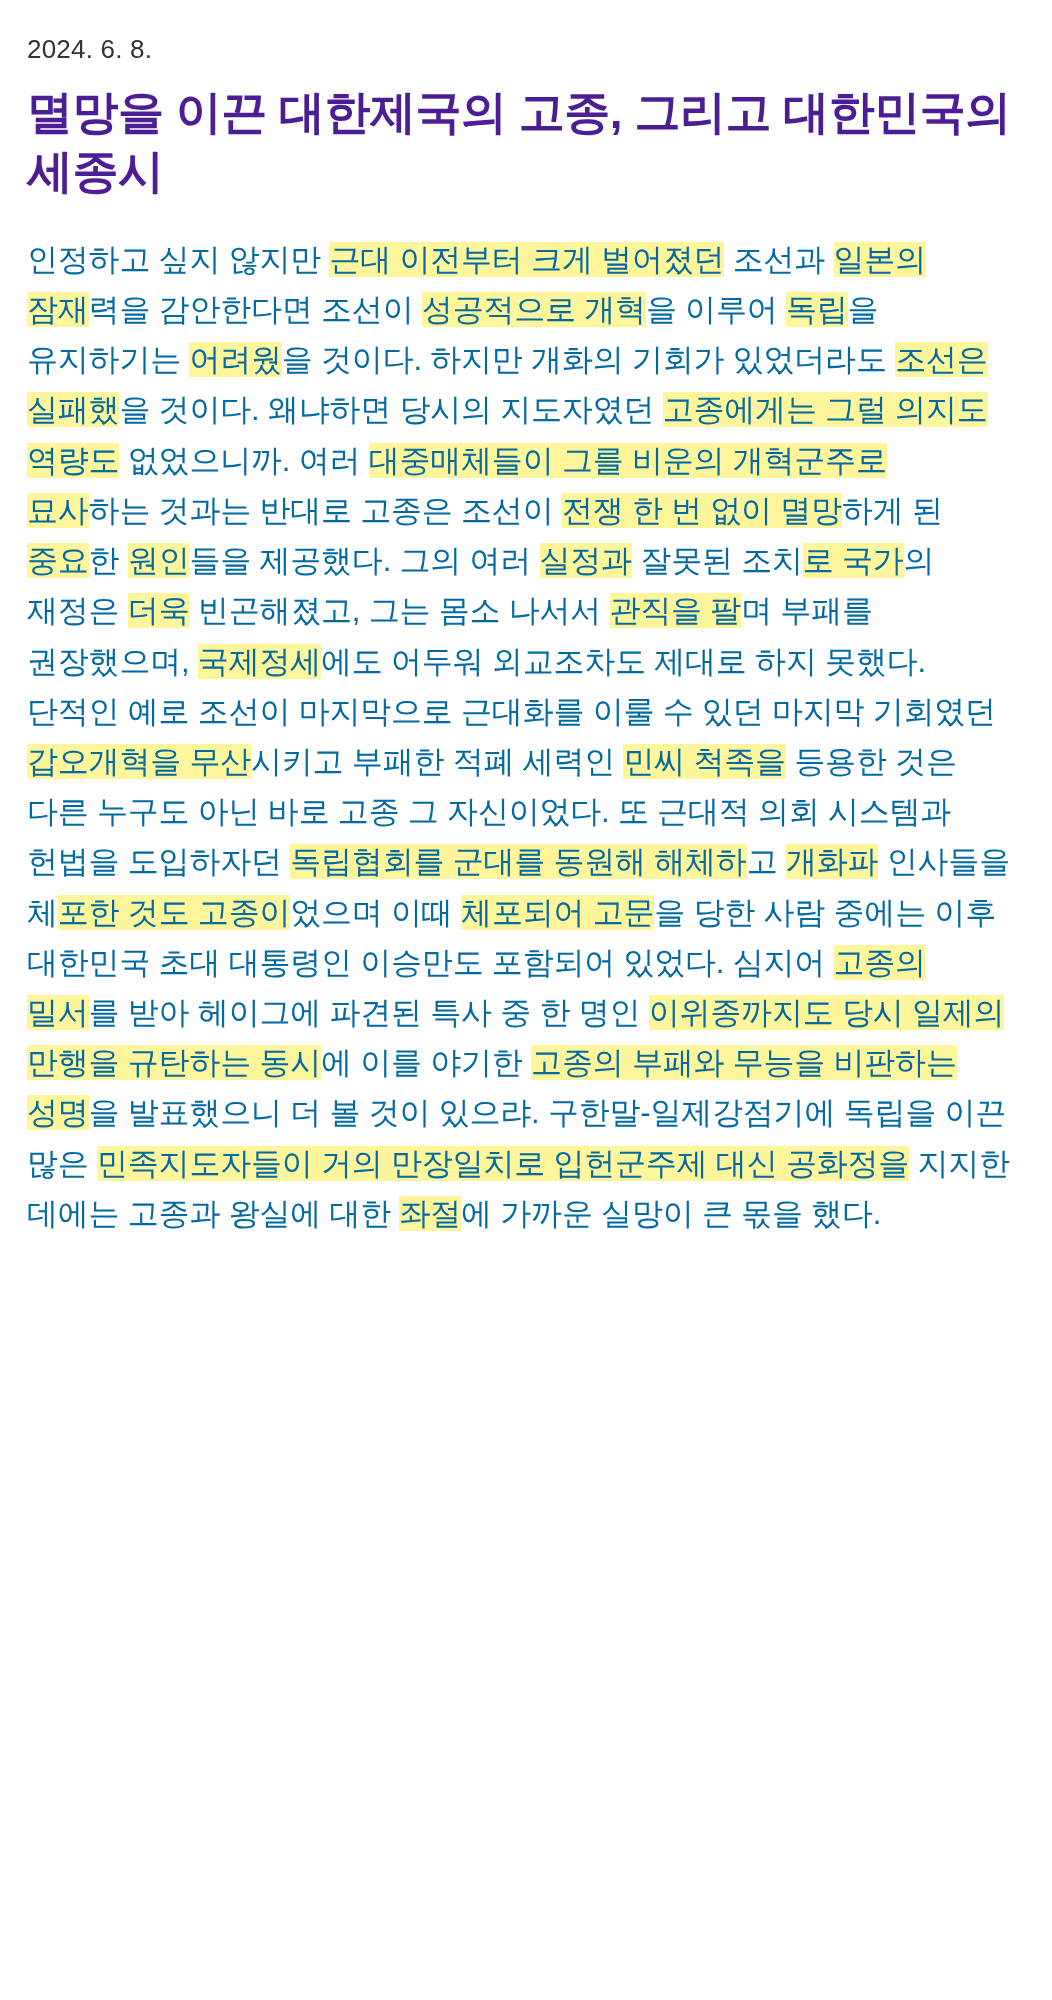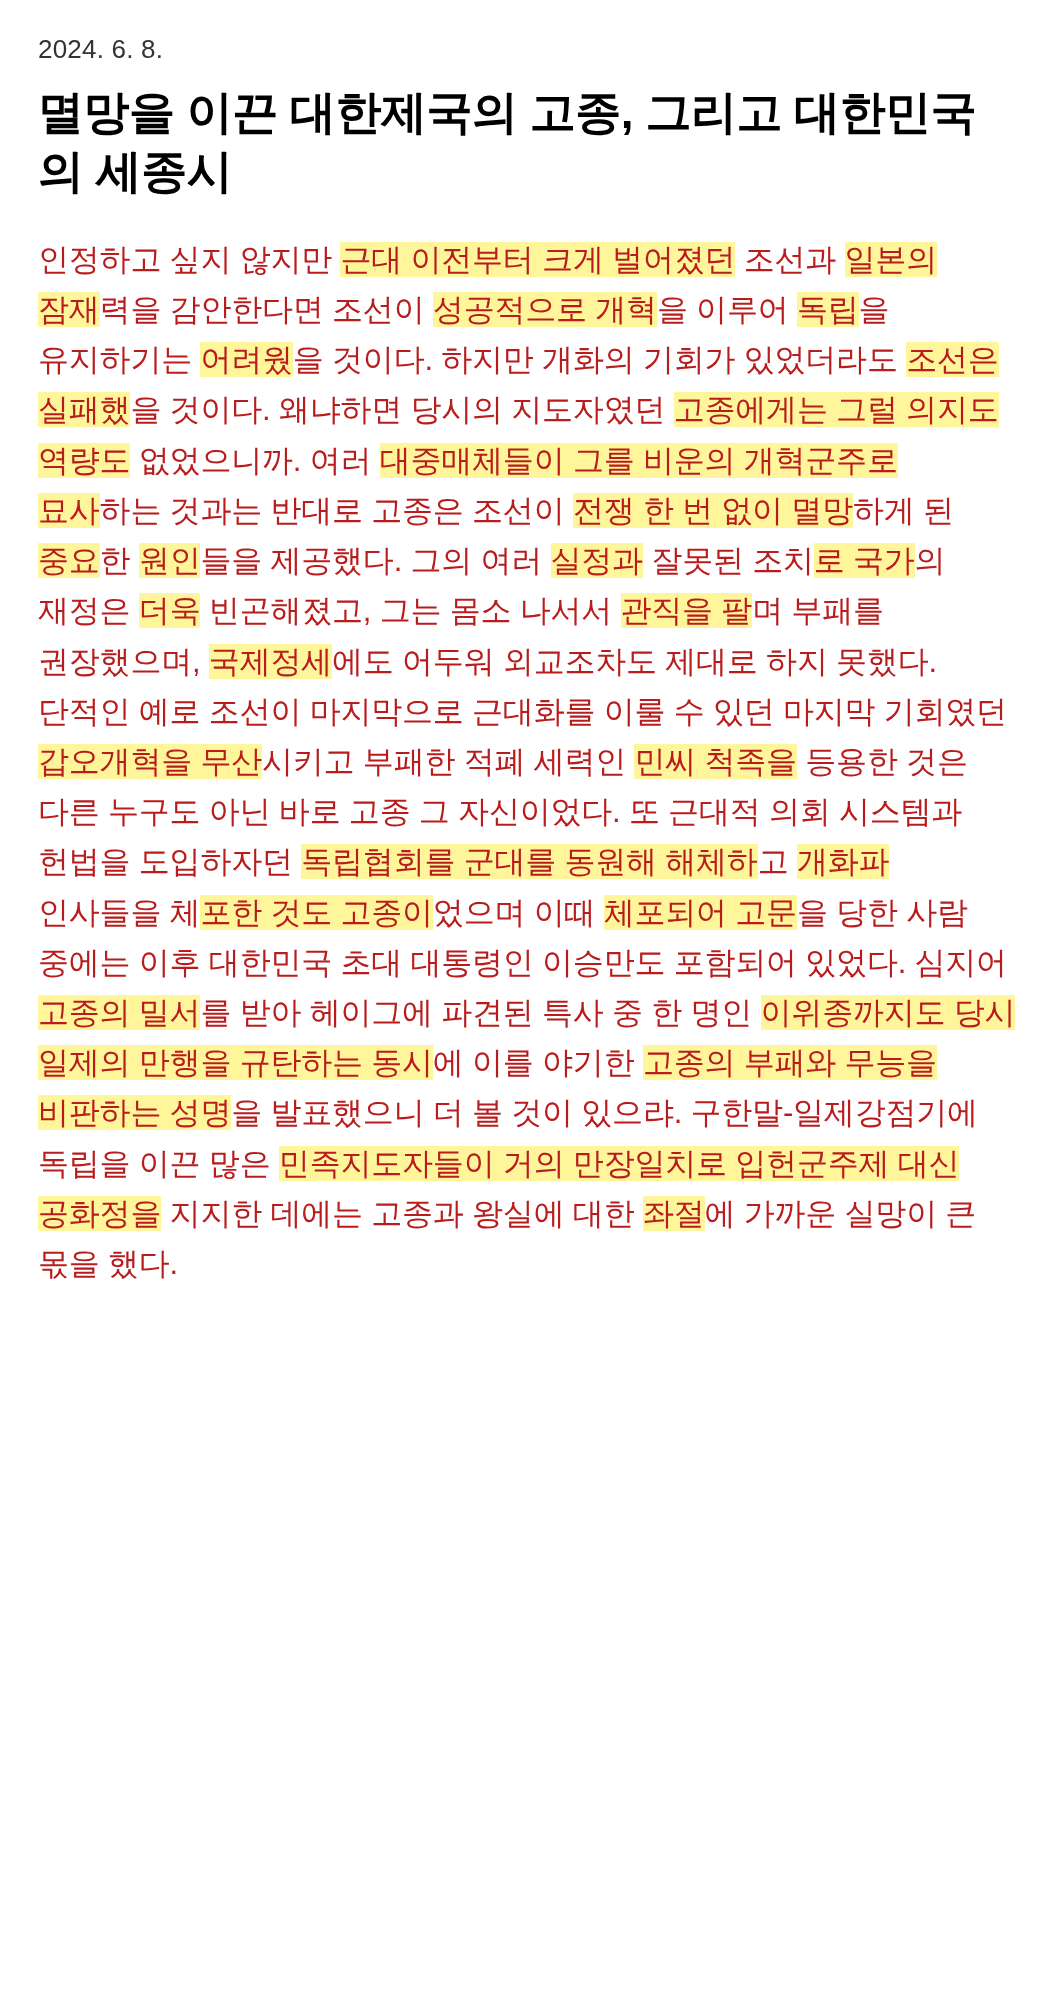--- a/index.html
+++ b/index.html
@@ -10,40 +10,40 @@
   body {
     width: 1052px;
     min-height: 2000px;
     font-family: "Liberation Sans", "DejaVu Sans", sans-serif;
     color: #1a1a1a;
     -webkit-font-smoothing: antialiased;
   }
   .page {
     width: 1052px;
     box-sizing: border-box;
-    padding: 28px 34px 0 38px;
+    padding: 28px 34px 0 27px;
   }
   .date {
     font-size: 26px;
     color: #333333;
     letter-spacing: 0.2px;
     margin: 6px 0 18px 0;
   }
   .title {
     font-size: 46px;
     line-height: 1.28;
     font-weight: 700;
-    color: #000000;
+    color: #4c1d95;
     margin: 0 0 34px 0;
     letter-spacing: -0.5px;
   }
   .body-text {
     font-size: 31px;
     line-height: 1.62;
-    color: #b91c1c;
+    color: #0369a1;
     letter-spacing: -0.2px;
     text-align: left;
     word-break: keep-all;
   }
   .para {
     margin: 0 0 34px 0;
   }
   .para:last-child {
     margin-bottom: 0;
   }

